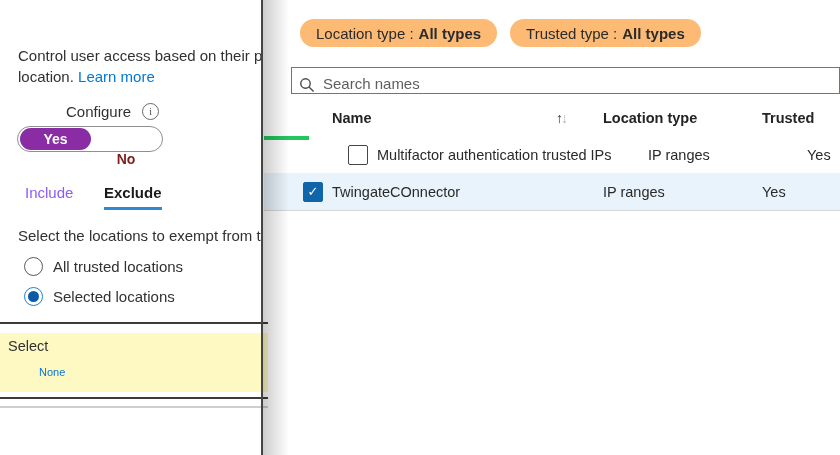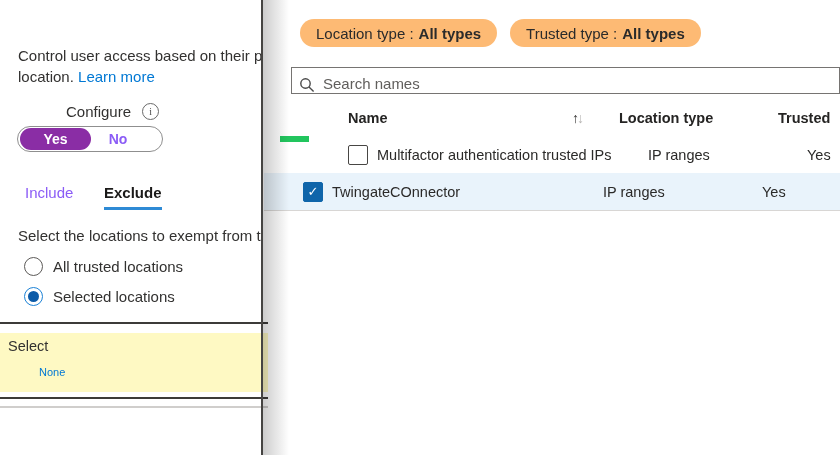--- a/index.html
+++ b/index.html
@@ -14,21 +14,21 @@
   .configure-row{position:absolute;left:18px;top:103px;font-size:15px;display:flex;align-items:center;margin-left:48px;}
   .info-icon{display:inline-flex;align-items:center;justify-content:center;width:15px;height:15px;
              border:1px solid #6a6a6a;border-radius:50%;font-size:10px;line-height:1;color:#494949;
              margin-left:11px;font-family:"Liberation Serif",serif;}
 
   .toggle{position:absolute;left:17px;top:126px;width:146px;height:26px;border:1px solid #8f8f8f;
           border-radius:14px;background:#fff;box-sizing:border-box;}
   .toggle .seg{position:absolute;top:1px;height:22px;display:flex;align-items:center;justify-content:center;
                font-size:14px;font-weight:bold;cursor:pointer;}
   .toggle .yes{left:2px;width:71px;border-radius:11px;background:#8A2DA5;color:#fff;}
-  .toggle .no{right:10px;width:68px;color:#8b5cf6;}
+  .toggle .no{right:2px;width:68px;color:#7f1d1d;margin-top:20px;}
 
   .tab{position:absolute;top:184px;font-size:15px;cursor:pointer;}
   .tab.include{left:25px;color:#8b5cf6;}
   .tab.exclude{left:104px;font-weight:bold;color:#1b1a19;}
   .tab-underline{position:absolute;left:104px;top:207px;width:58px;height:3px;background:#2e8ad5;}
 
   .instruction{position:absolute;left:18px;top:227px;width:245px;font-size:15px;white-space:nowrap;overflow:hidden;}
 
   .radio-row{position:absolute;left:24px;height:22px;display:flex;align-items:center;gap:10px;
              font-size:15px;cursor:pointer;}
@@ -59,21 +59,21 @@
   .pill{height:28px;border-radius:14px;background:#fdba74;display:inline-flex;align-items:center;
         padding:0 16px;font-size:15px;color:#2b2b2b;cursor:pointer;white-space:nowrap;}
   .pill b{margin-left:5px;}
 
   .searchbox{position:absolute;left:291px;top:67px;width:549px;height:27px;border:1px solid #767472;
              box-sizing:border-box;display:flex;align-items:flex-end;padding:0 7px;background:#fff;}
   .searchbox input{border:none;outline:none;flex:1;font-size:15px;color:#323130;background:transparent;
                    font-family:"Liberation Sans",sans-serif;margin-left:6px;}
   .searchbox input::placeholder{color:#605e5c;opacity:1;}
 
-  .thead{position:absolute;left:280px;top:100px;width:548px;height:36px;border-bottom:6px solid #22c55e;
+  .thead{position:absolute;left:264px;top:100px;width:548px;height:36px;border-bottom:4px solid #22c55e;
          font-size:14.5px;font-weight:bold;color:#252423;}
   .thead .c, .trow .c{position:absolute;top:50%;transform:translateY(-50%);white-space:nowrap;}
   .c.name{left:68px;} .c.loc{left:339px;} .c.tru{left:498px;}
   .sort-icon{position:absolute;left:292px;top:50%;transform:translateY(-50%);font-weight:normal;
              font-size:14px;letter-spacing:-2px;}
   .sort-icon .up{color:#323130;} .sort-icon .down{color:#b8b6b4;}
 
   .trow{position:absolute;left:264px;width:576px;height:37px;font-size:14.5px;color:#2b2a29;cursor:pointer;}
   .trow.row1{top:136px;border-bottom:1px solid #e8e6e4;background:#fff;margin-left:45px;}
   .trow.row2{top:173px;border-bottom:1px solid #d8d6d4;background:#e9f3fb;}

